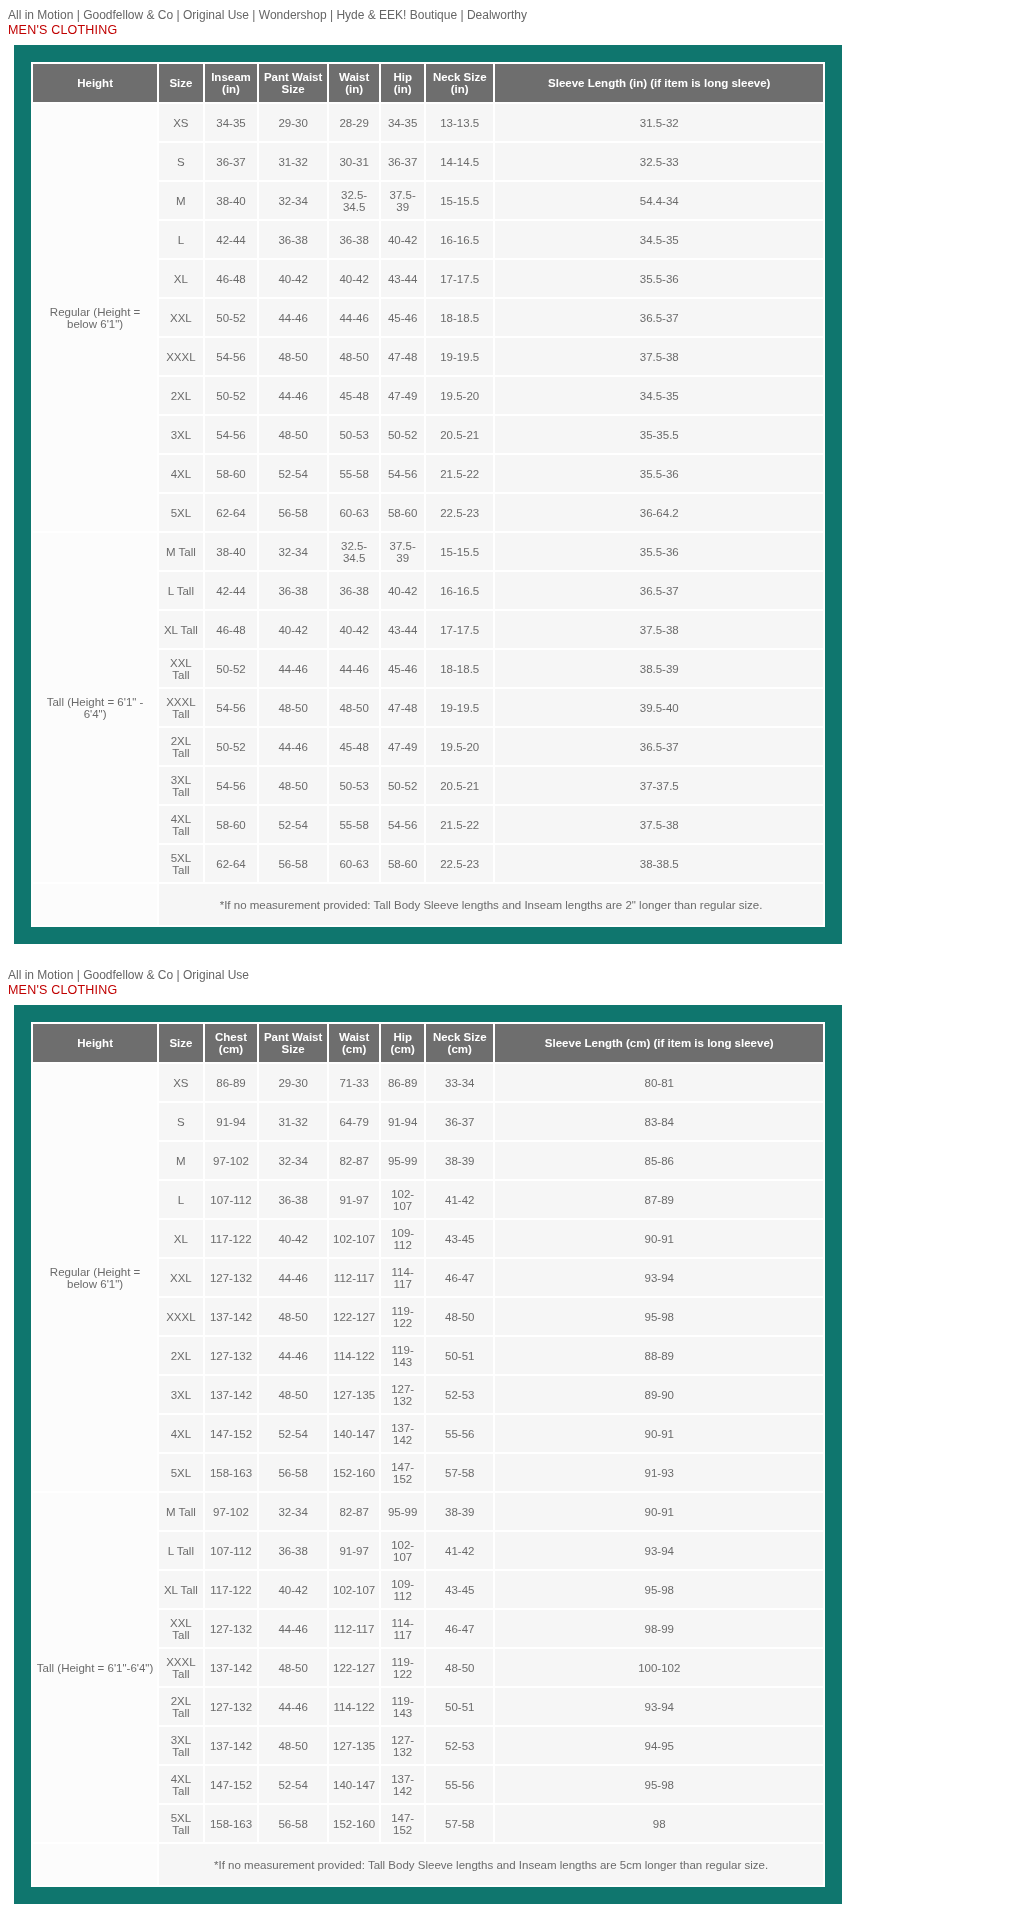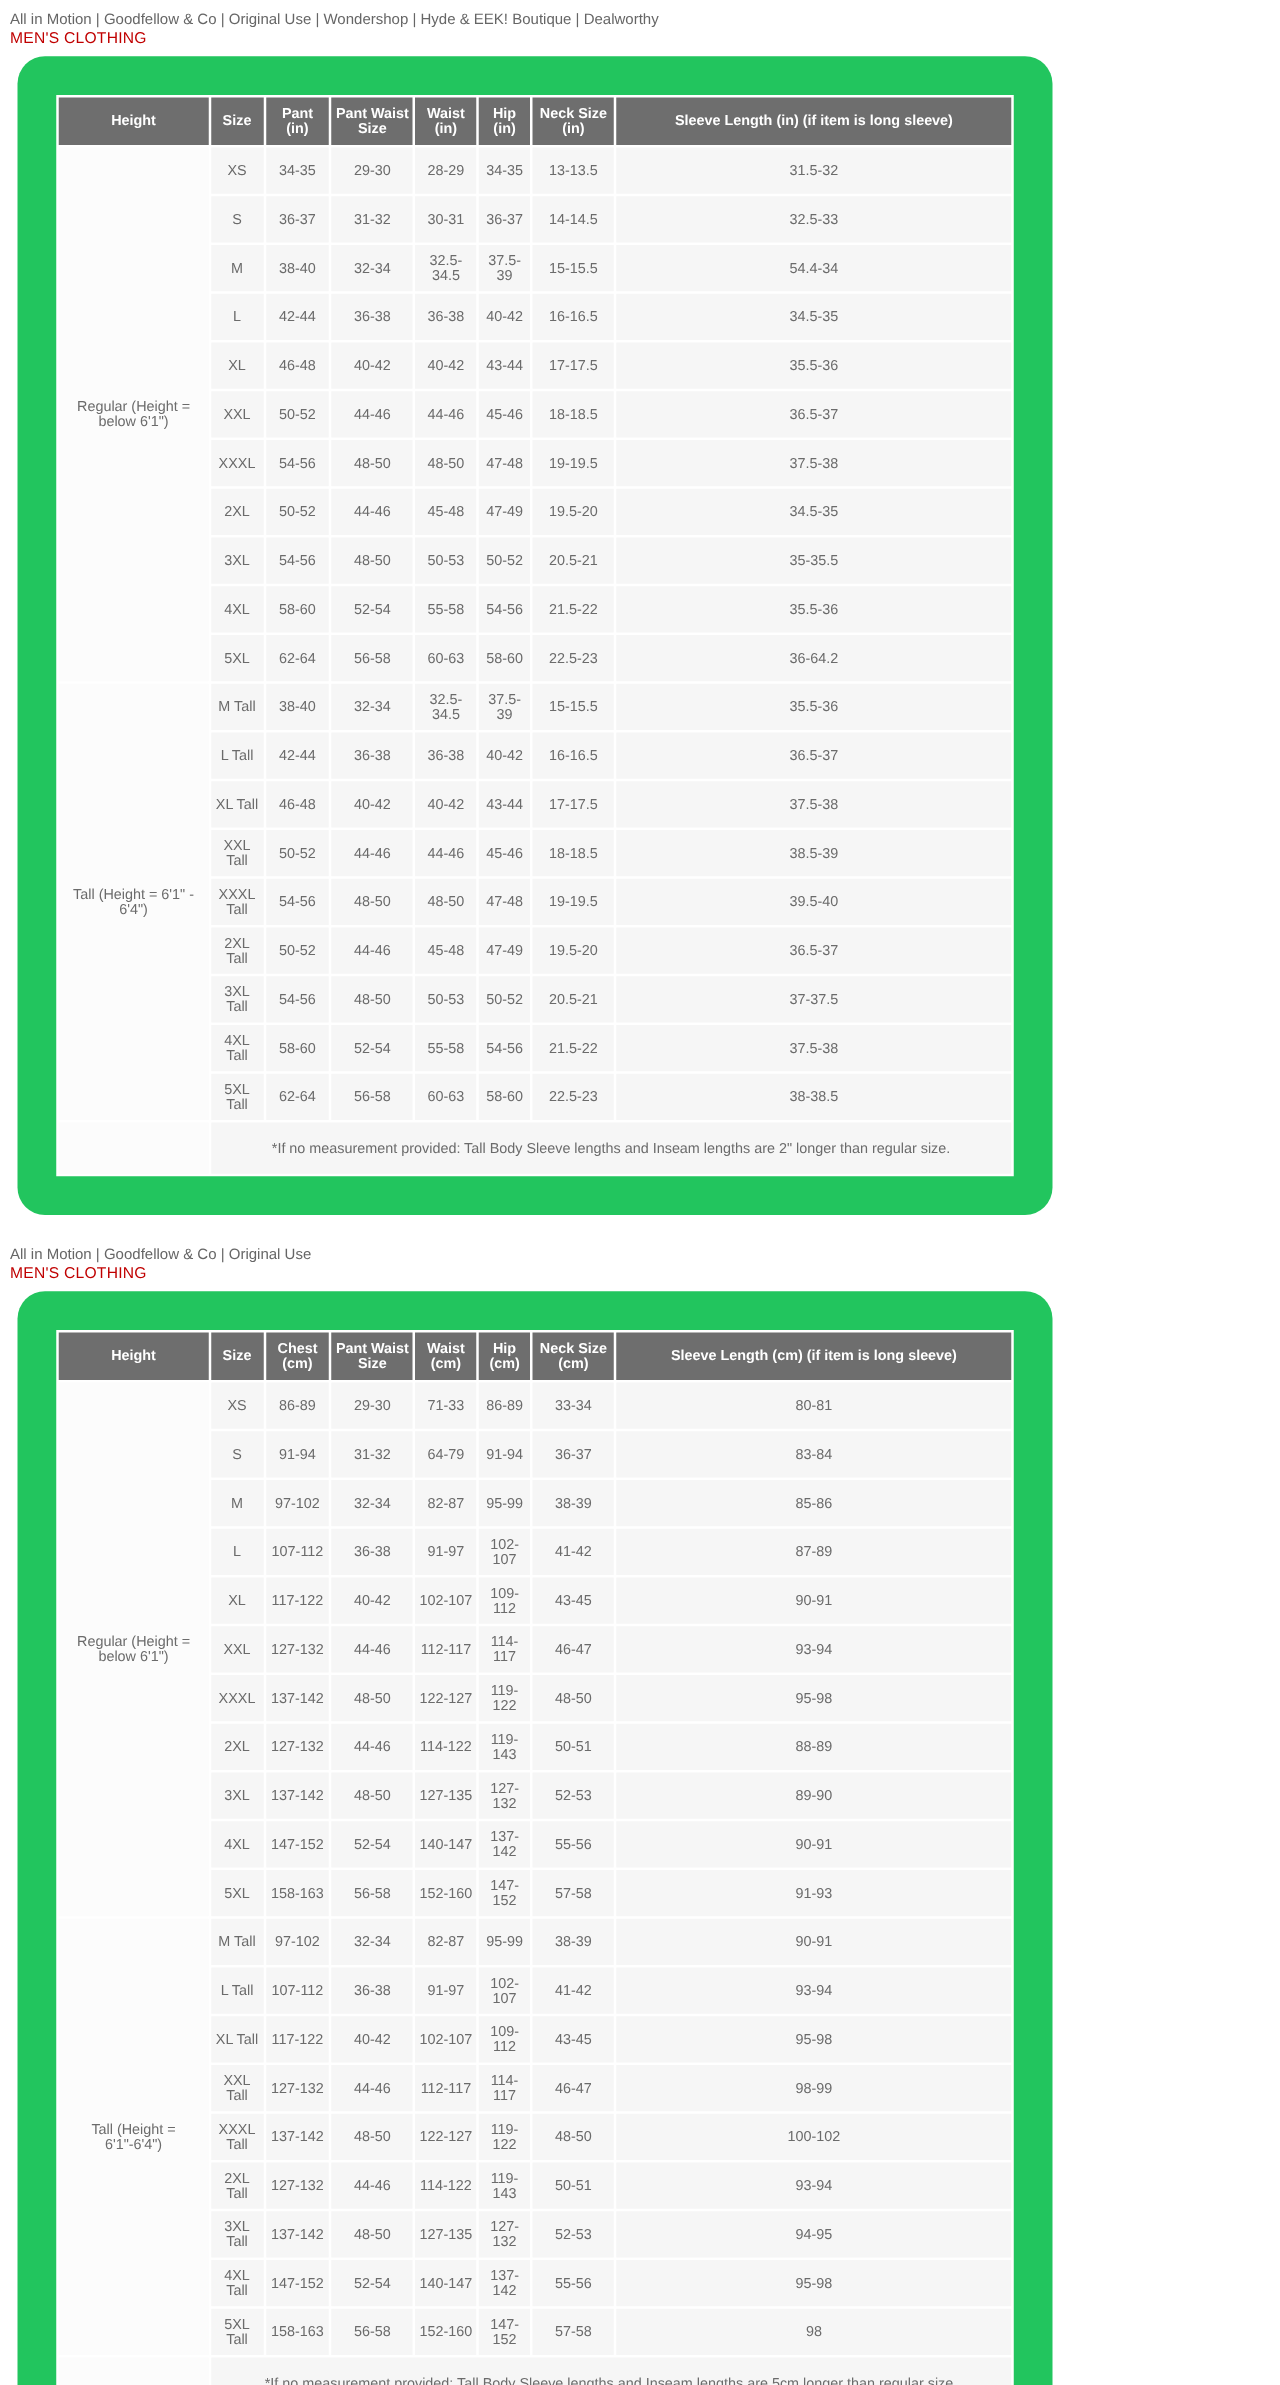--- a/index.html
+++ b/index.html
@@ -2,21 +2,21 @@
 <html><head>
 <meta charset="utf-8">
 <style>
   html,body { margin:0; padding:0; background:#ffffff; }
   body { font-family:"Liberation Sans", sans-serif; width:1024px; }
   .page { width:856px; }
 
   .brand-line { margin:8px 0 1px 8px; font-size:12px; color:#666666; }
   .category-line { margin:0 0 6px 8px; font-size:12.5px; font-weight:normal; color:#c00000; letter-spacing:0.2px; }
 
-  .table-wrap { background:#22c55e; margin:8px 14px 0 14px; padding:31px;border-radius:22px; }
+  .table-wrap { background:#0f766e; margin:8px 14px 0 14px; padding:17px; }
 
   table.size-chart {
     width:100%;
     border-collapse:separate;
     border-spacing:2px;
     background:#ffffff;
     table-layout:fixed;
   }
   table.size-chart th {
     background:#6e6e6e;
@@ -64,21 +64,21 @@
           <col style="width:8.7%">
           <col style="width:6.5%">
           <col style="width:5.5%">
           <col style="width:8.7%">
           <col>
         </colgroup>
         <thead>
             <tr>
               <th>Height</th>
               <th>Size</th>
-              <th>Pant (in)</th>
+              <th>Inseam (in)</th>
               <th>Pant Waist Size</th>
               <th>Waist (in)</th>
               <th>Hip (in)</th>
               <th>Neck Size (in)</th>
               <th>Sleeve Length (in) (if item is long sleeve)</th>
             </tr>
           </thead>
         <tbody>
             <tr>
               <td rowspan="11" class="height-cell">Regular (Height = below 6'1")</td>

